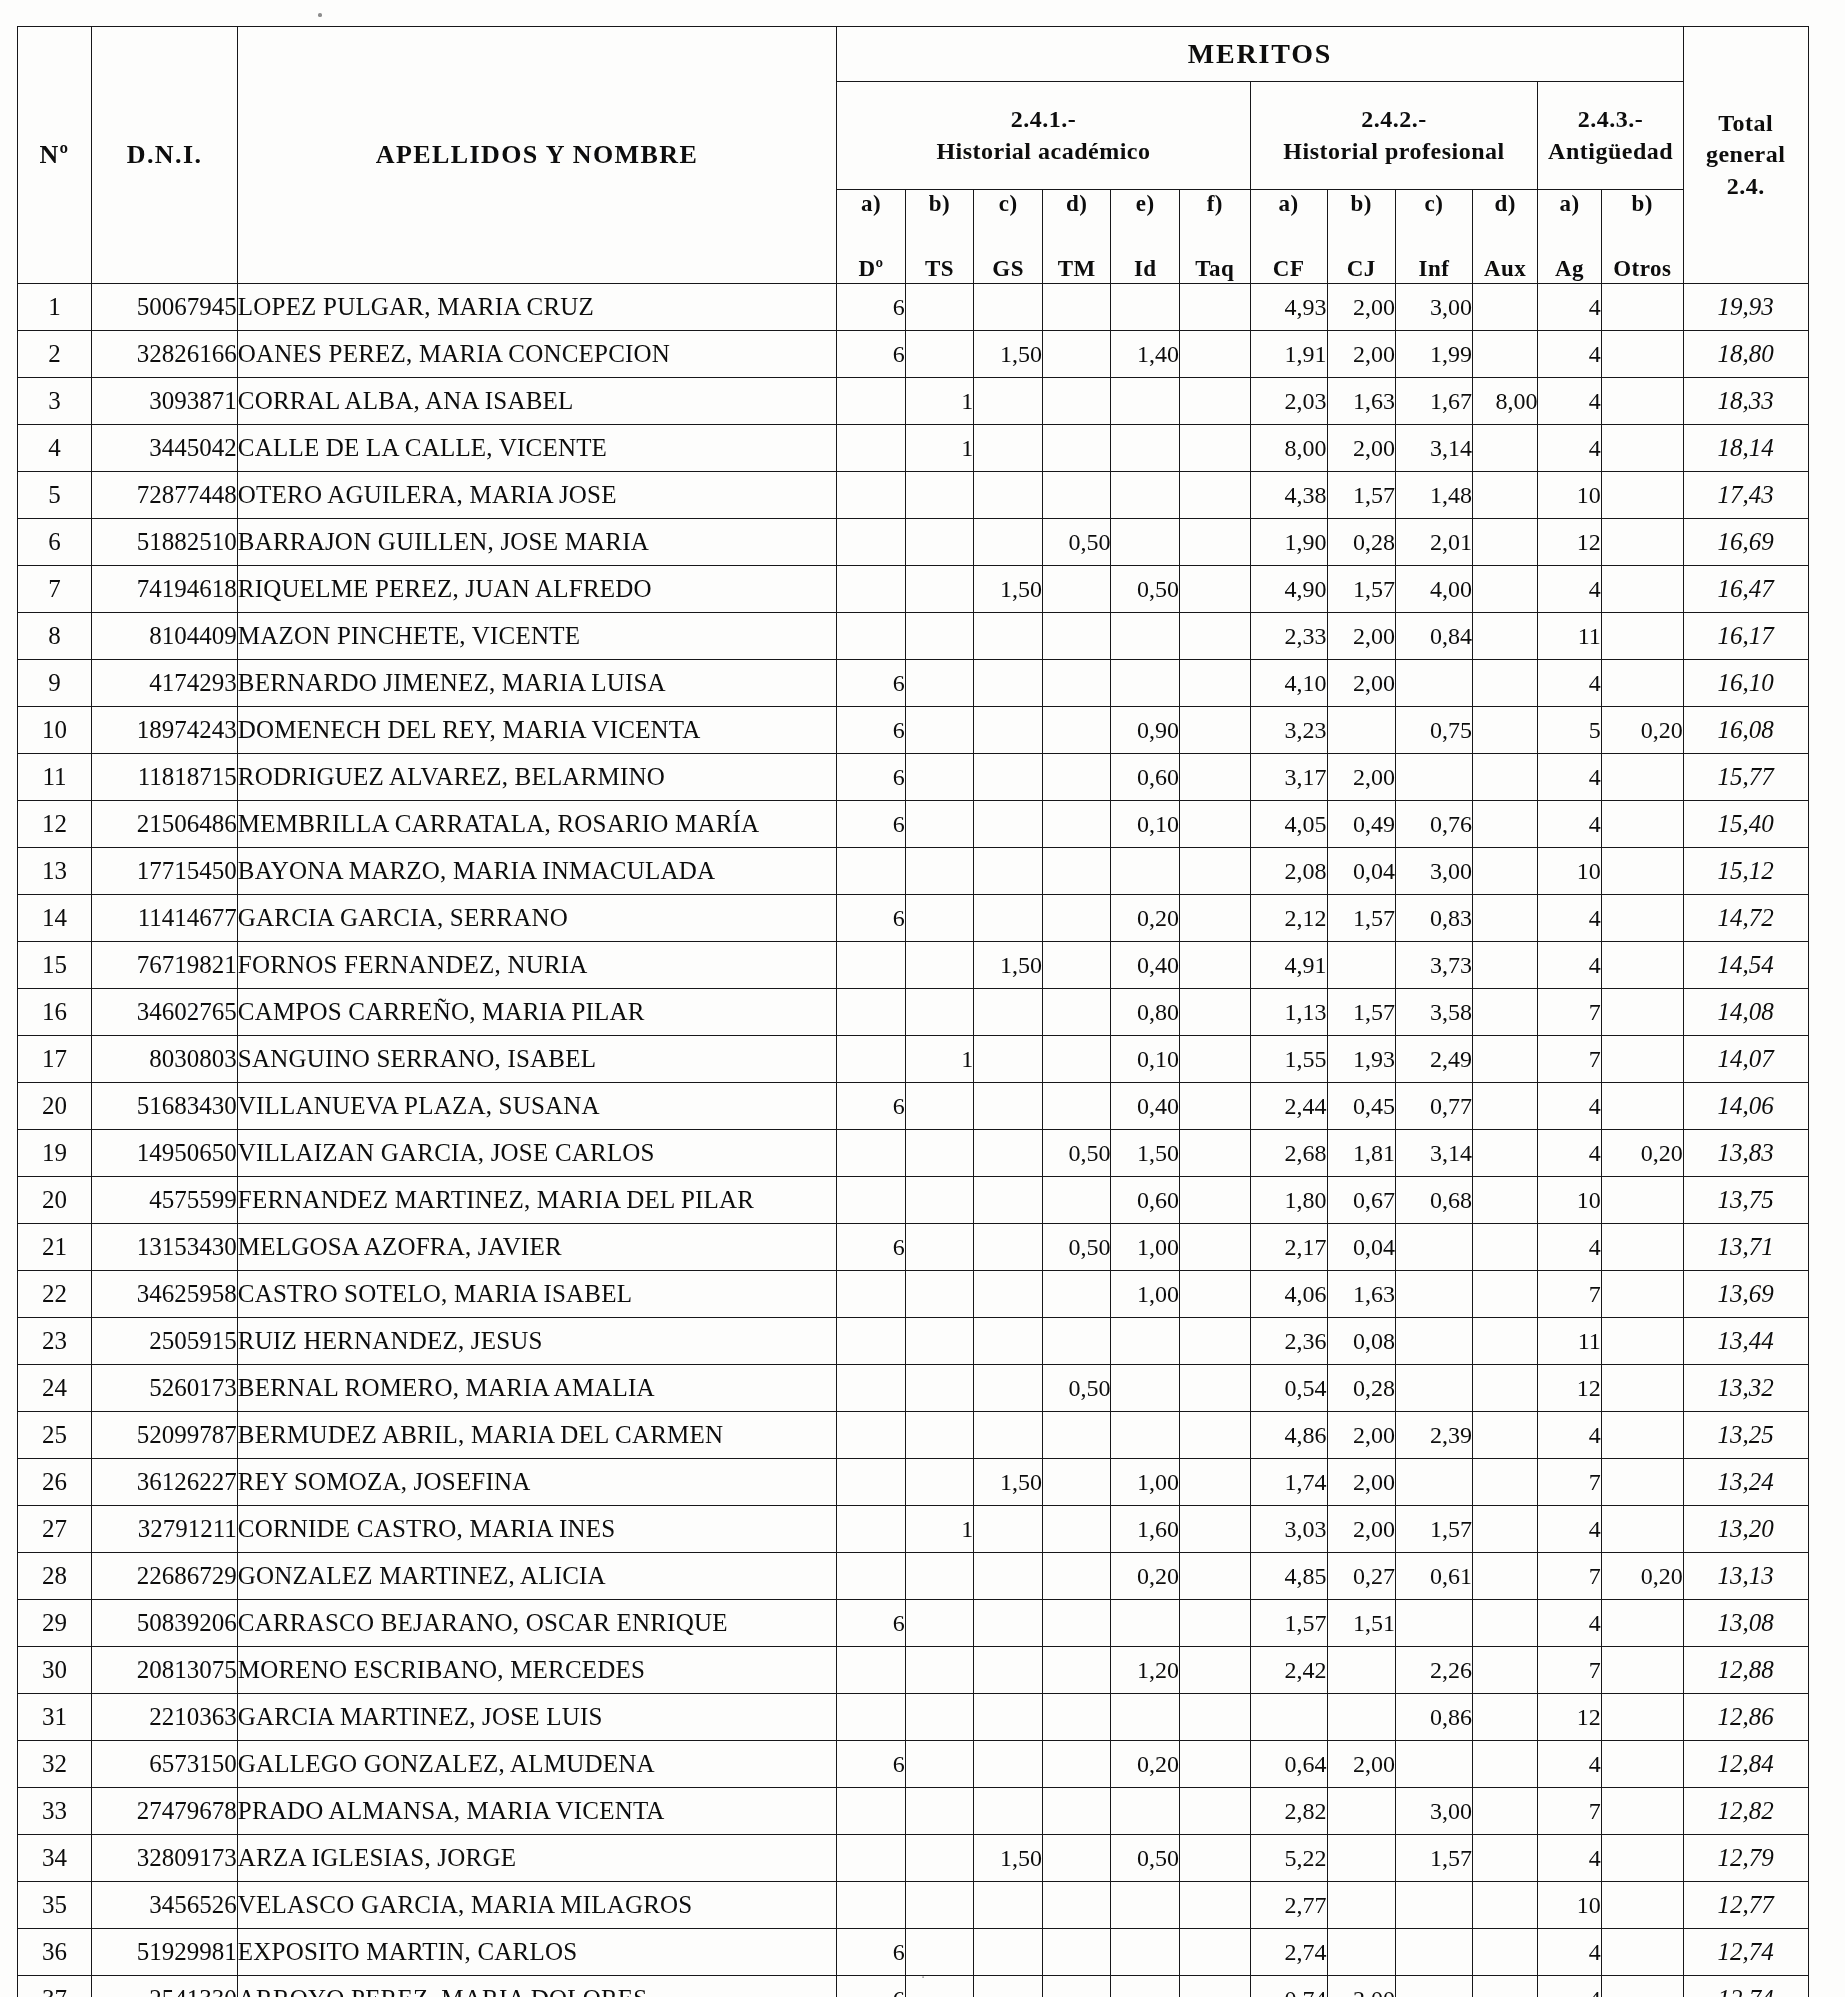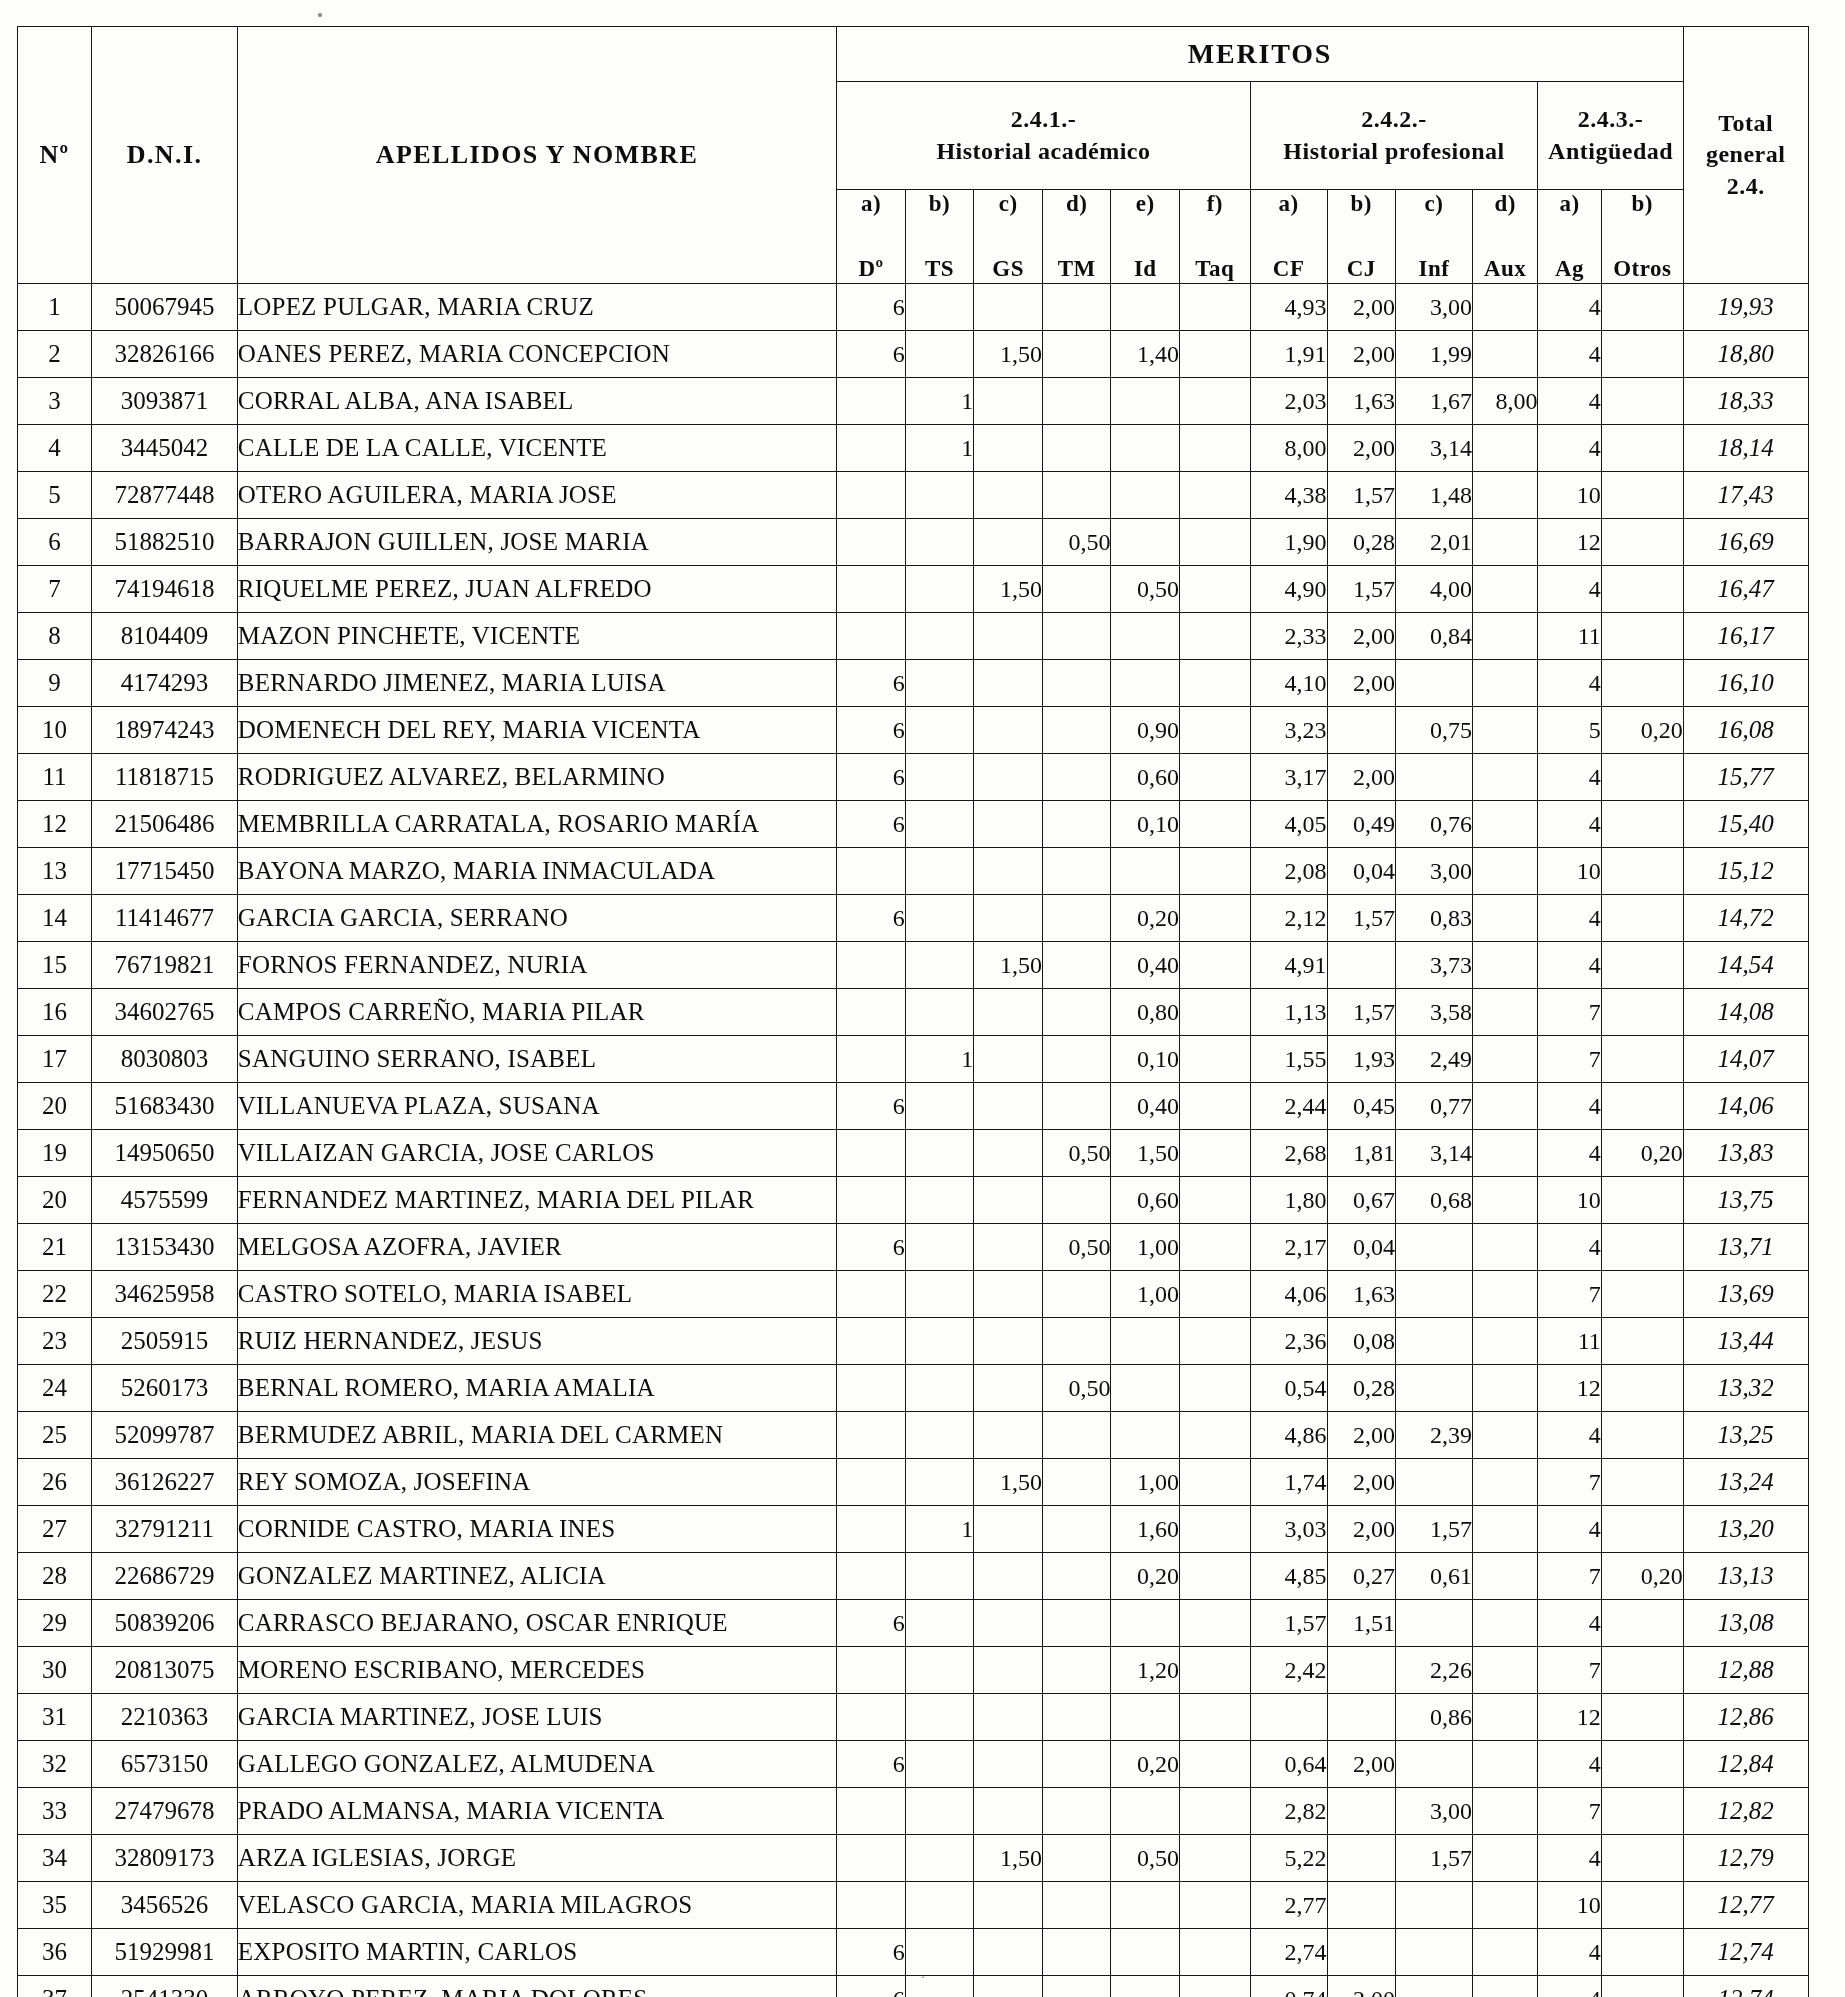--- a/index.html
+++ b/index.html
@@ -79,21 +79,21 @@
     padding: 3.7px 5.5px;
   }
   .hd-total span { display: block; }
   
   tr.drow td { height: 46px; }
   .c-no {
     text-align: center;
     font-size: 25px;
   }
   .c-dni {
-    text-align: center;
+    text-align: right;
     padding-right: 7.4px;
     font-size: 25px;
   }
   .c-name {
     text-align: left;
     padding-left: 9.2px;
     font-size: 25px;
     letter-spacing: 0.2px;
     white-space: nowrap;
     overflow: hidden;

